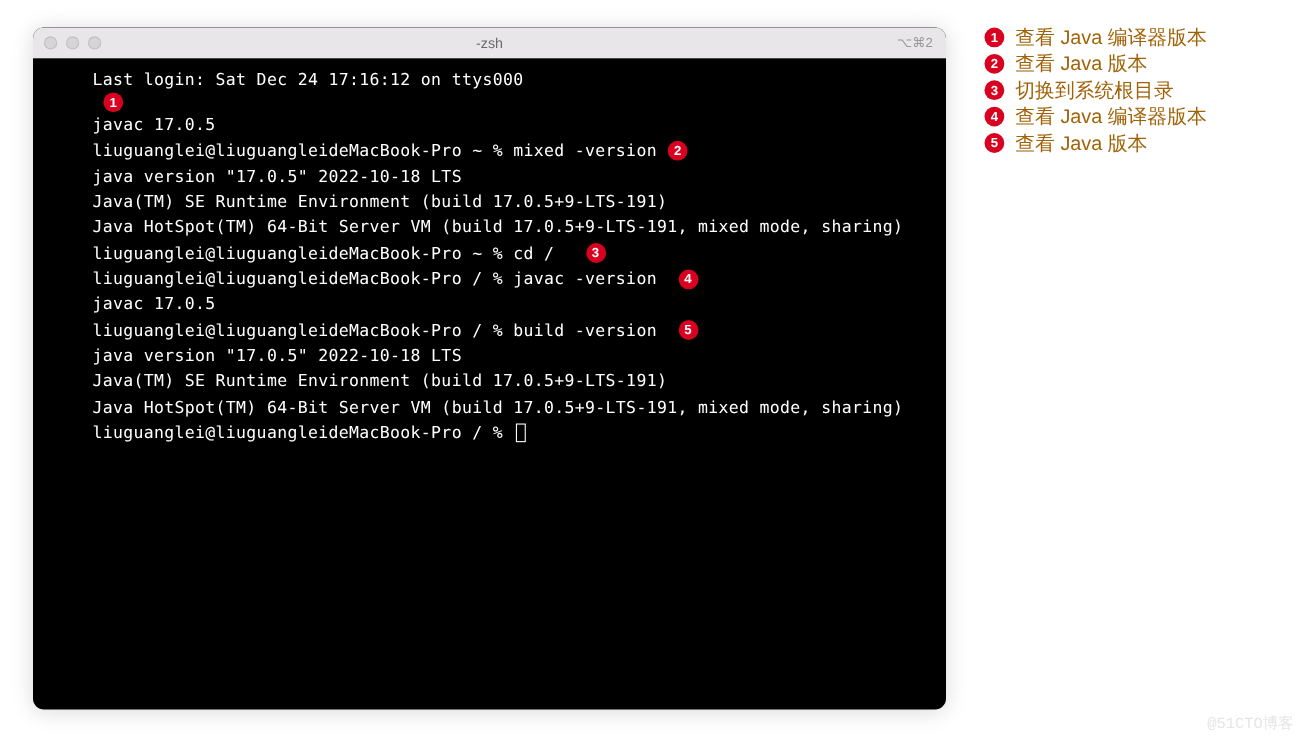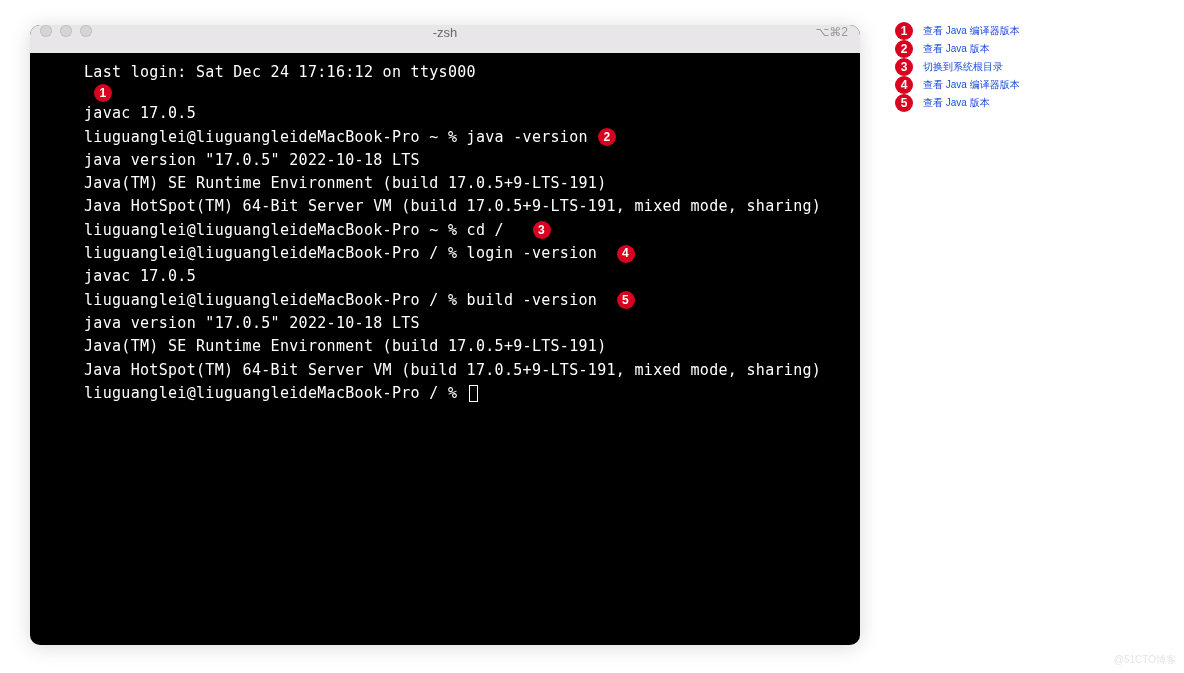--- a/index.html
+++ b/index.html
@@ -23,21 +23,21 @@
       height: 620px;
       background: #000000;
       border-radius: 10px;
       box-shadow: 0 2px 20px rgba(0,0,0,0.15);
       overflow: hidden;
     }
     .titlebar {
       height: 28px;
       background: #e8e6e8;
       display: flex;
-      align-items: flex-start;
+      align-items: center;
       position: relative;
       padding: 0 10px;
       text-decoration: underline;
     }
     .traffic-lights {
       display: flex;
       gap: 8px;
       align-items: center;
     }
     .traffic-light {
@@ -119,55 +119,56 @@
       width: 18px;
       height: 18px;
       background: #d8011f;
       color: #ffffff;
       border-radius: 50%;
       font-size: 12px;
       font-weight: 700;
       flex-shrink: 0;
     }
     .legend-text {
-      font-size: 10px;
-      color: #1d4ed8;
+      font-size: 18px;
+      color: #a16207;
     }
     .watermark {
       position: absolute;
       right: 8px;
       bottom: 6px;
-      font-size: 10px;
+      font-size: 14px;
       color: #e5e5e5;
+      font-family: Liberation Mono, monospace;
     }
   </style>
 </head>
 <body>
 
 <div class="terminal-window">
   <div class="titlebar">
     <div class="traffic-lights">
       <div class="traffic-light"></div>
       <div class="traffic-light"></div>
       <div class="traffic-light"></div>
     </div>
     <div class="titlebar-title">-zsh</div>
     <div class="titlebar-right">⌥⌘2</div>
   </div>
   <div class="terminal-content">
     <div id="terminal-lines">
         <div class="terminal-line"><span>Last login: Sat Dec 24 17:16:12 on ttys000</span></div>
         <div class="terminal-line"><span class="badge">1</span></div>
         <div class="terminal-line"><span>javac 17.0.5</span></div>
-        <div class="terminal-line"><span>liuguanglei@liuguangleideMacBook-Pro ~ % java -version</span><span class="badge">2</span></div>
+        <div class="terminal-line"><span>liuguanglei@liuguangleideMacBook-Pro ~ % mixed -version</span><span class="badge">2</span></div>
         <div class="terminal-line"><span>java version "17.0.5" 2022-10-18 LTS</span></div>
         <div class="terminal-line"><span>Java(TM) SE Runtime Environment (build 17.0.5+9-LTS-191)</span></div>
         <div class="terminal-line"><span>Java HotSpot(TM) 64-Bit Server VM (build 17.0.5+9-LTS-191, mixed mode, sharing)</span></div>
         <div class="terminal-line"><span>liuguanglei@liuguangleideMacBook-Pro ~ % cd /  </span><span class="badge">3</span></div>
-        <div class="terminal-line"><span>liuguanglei@liuguangleideMacBook-Pro / % login -version </span><span class="badge">4</span></div>
+        <div class="terminal-line"><span>liuguanglei@liuguangleideMacBook-Pro / % javac -version </span><span class="badge">4</span></div>
         <div class="terminal-line"><span>javac 17.0.5</span></div>
         <div class="terminal-line"><span>liuguanglei@liuguangleideMacBook-Pro / % build -version </span><span class="badge">5</span></div>
         <div class="terminal-line"><span>java version "17.0.5" 2022-10-18 LTS</span></div>
         <div class="terminal-line"><span>Java(TM) SE Runtime Environment (build 17.0.5+9-LTS-191)</span></div>
         <div class="terminal-line"><span>Java HotSpot(TM) 64-Bit Server VM (build 17.0.5+9-LTS-191, mixed mode, sharing)</span></div>
       </div>
     <div class="terminal-line">
       <span>liuguanglei@liuguangleideMacBook-Pro / % </span><span class="cursor-box"></span>
     </div>
   </div>

